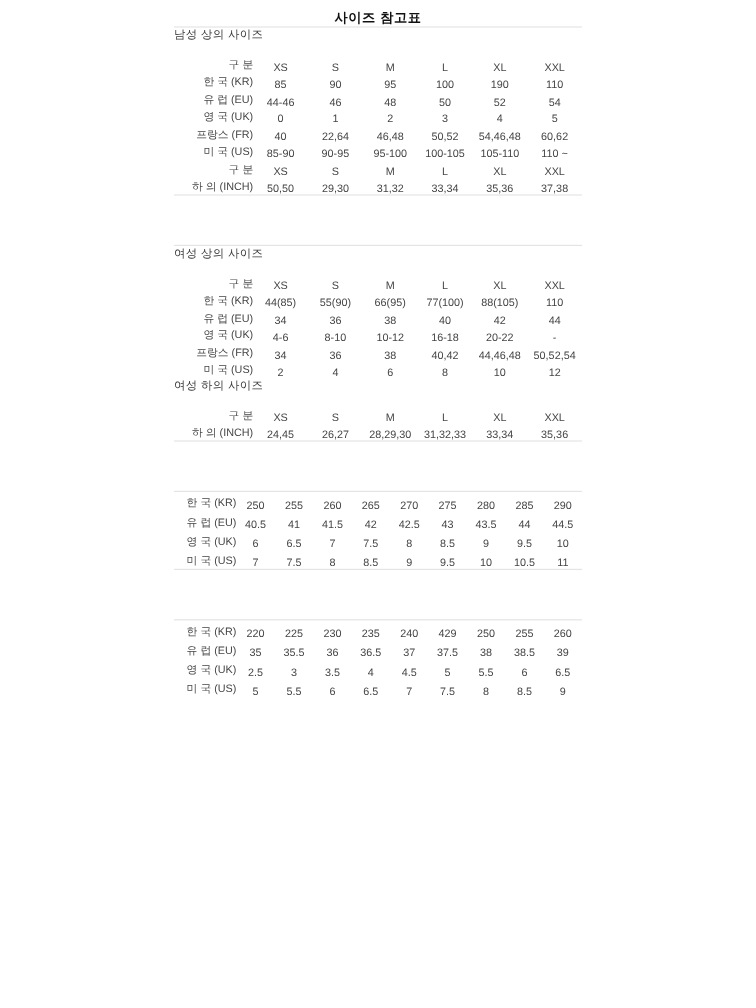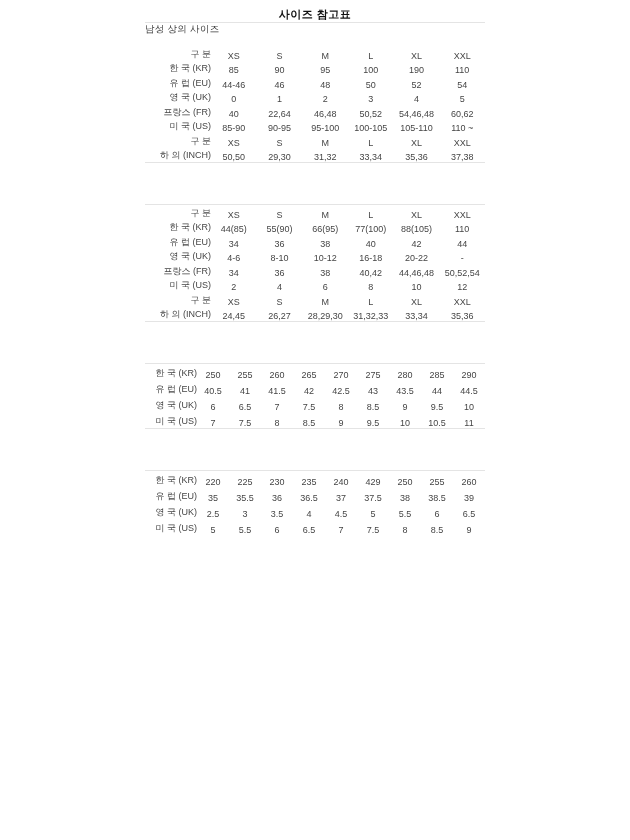--- a/index.html
+++ b/index.html
@@ -129,20 +129,21 @@
             <span class="cell data-cell">33,34</span>
             <span class="cell data-cell">35,36</span>
             <span class="cell data-cell">37,38</span>
           </div>
         </div>
       </div>
       <hr class="divider group-divider">
       <div class="divider-gap"></div>
       <hr class="divider">
       <div class="section">
+        <div class="section-title">여성 상의 사이즈</div>
         <div class="size-table cols6">
           <div class="trow header-row">
             <span class="cell label-cell">구 분</span>
             <span class="cell data-cell">XS</span>
             <span class="cell data-cell">S</span>
             <span class="cell data-cell">M</span>
             <span class="cell data-cell">L</span>
             <span class="cell data-cell">XL</span>
             <span class="cell data-cell">XXL</span>
           </div>
@@ -187,20 +188,21 @@
             <span class="cell data-cell">2</span>
             <span class="cell data-cell">4</span>
             <span class="cell data-cell">6</span>
             <span class="cell data-cell">8</span>
             <span class="cell data-cell">10</span>
             <span class="cell data-cell">12</span>
           </div>
         </div>
       </div>
       <div class="section">
+        <div class="section-title">여성 하의 사이즈</div>
         <div class="size-table cols6">
           <div class="trow header-row">
             <span class="cell label-cell">구 분</span>
             <span class="cell data-cell">XS</span>
             <span class="cell data-cell">S</span>
             <span class="cell data-cell">M</span>
             <span class="cell data-cell">L</span>
             <span class="cell data-cell">XL</span>
             <span class="cell data-cell">XXL</span>
           </div>

